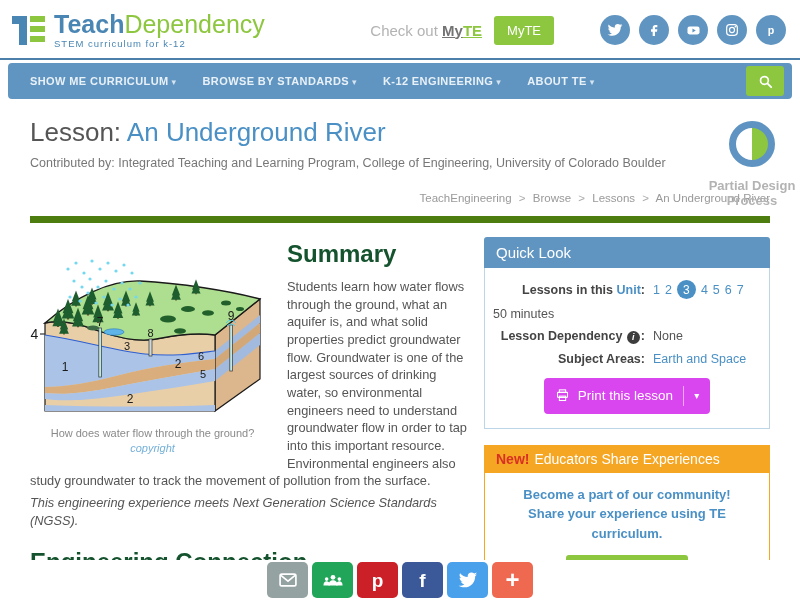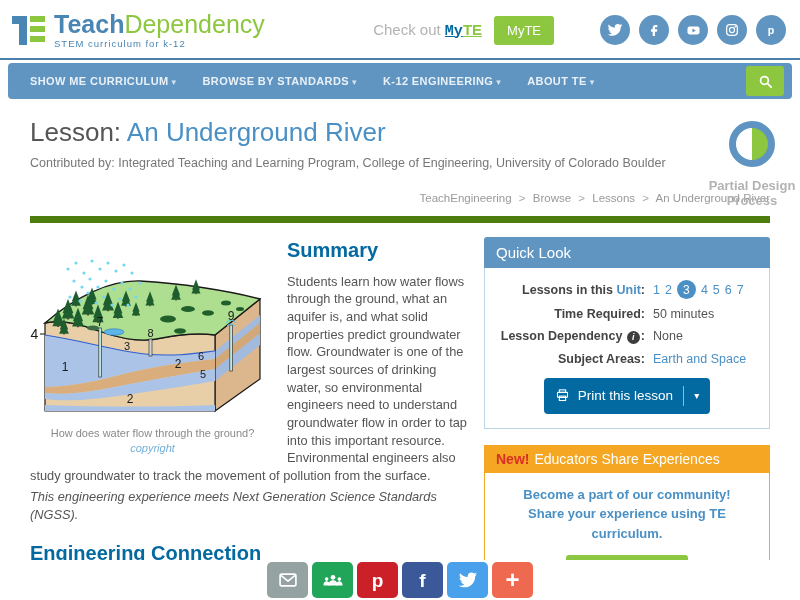--- a/index.html
+++ b/index.html
@@ -17,21 +17,21 @@
   .lm-b2 { position:absolute; left:7px; top:3px; width:8px; height:29px; background:#4a86b4; }
   .lm-g1 { position:absolute; left:18px; top:3px;  width:15px; height:6px; background:#8dc63f; }
   .lm-g2 { position:absolute; left:18px; top:13px; width:15px; height:6px; background:#8dc63f; }
   .lm-g3 { position:absolute; left:18px; top:23px; width:15px; height:6px; background:#8dc63f; }
   .brand-line { font-size:25px; line-height:26px; }
   .brand-teach { color:#4a86b4; font-weight:bold; }
   .brand-eng { color:#8dc63f; }
   .brand-tag { font-size:9.5px; color:#4a86b4; letter-spacing:1px; margin-top:1px; }
 
   .checkout { margin-left:auto; font-size:15px; color:#b3b3b3; white-space:nowrap; }
-  .checkout .my { color:#0369a1; font-weight:bold; text-decoration:underline; cursor:pointer;font-family:Liberation Mono, monospace; }
+  .checkout .my { color:#737373; font-weight:bold; text-decoration:underline; cursor:pointer; }
   .checkout .te { color:#8dc63f; font-weight:bold; text-decoration:underline; cursor:pointer; }
   .myte-btn { margin-left:12px; background:#8dc63f; color:#fff; font-size:13px; border:none; border-radius:3px; padding:7px 13px; cursor:pointer; }
   .social-row { display:flex; gap:9px; margin-left:46px; }
   .soc { width:30px; height:30px; border-radius:50%; background:#6095c1; display:flex; align-items:center; justify-content:center; cursor:pointer; }
   .soc svg { display:block; }
 
   
   .nav-bar { margin:3px 8px 0 8px; height:36px; background:#6095c1; border-radius:4px; display:flex; align-items:center; padding:0 8px 0 22px; }
   .nav-item { color:#e9f1f8; font-size:11px; font-weight:bold; letter-spacing:.4px; margin-right:26px; cursor:pointer; white-space:nowrap; }
   .nav-item .car { font-size:9px; opacity:.85; margin-left:3px; }
@@ -54,39 +54,39 @@
   .breadcrumb .bc-link { cursor:pointer; }
   .breadcrumb .sep { margin:0 4px; color:#aaa; }
 
   
   .content { display:flex; gap:16px; margin-top:14px; }
   .left-col { flex:1; min-width:0; font-size:12.8px; line-height:1.38; color:#555; }
   .figure { float:left; width:245px; margin:2px 12px 4px 0; text-align:center; }
   .figure svg { display:block; }
   .fig-caption { font-size:11px; color:#8a8a8a; margin-top:5px; }
   .fig-copy { font-size:11px; color:#74b0d8; cursor:pointer;font-style:italic; }
-  h2 { font-size:20px; font-weight:600; color:#0369a1; margin:0 0 8px 0; }
+  h2 { font-size:24px; font-weight:600; color:#14532d; margin:0 0 8px 0; }
   .left-col p { margin:0 0 4px 0; }
   .ngss { font-style:italic; }
   .eng-head { margin-top:16px; }
 
   
   .right-col { width:286px; flex:none; }
   .panel-head { background:#6095c1; color:#fff; font-size:15px; padding:7px 12px; border-radius:3px 3px 0 0; }
   .ql-body { border:1px solid #bcd6e8; border-top:none; background:#fff; padding:12px 8px 14px 8px; }
   .ql-row { display:flex; align-items:center; margin-bottom:8px; font-size:12.5px; }
   .ql-label { width:152px; text-align:right; font-weight:bold; color:#444; margin-right:8px; flex:none; }
   .ql-value { color:#555; }
   .link { color:#4a90c5; cursor:pointer; }
   .lesson-nums { display:flex; align-items:center; gap:5px; }
   .lesson-nums span { color:#4a90c5; font-size:12.5px; cursor:pointer; }
   .lesson-nums .current { background:#4a90c5; color:#fff; width:19px; height:19px; border-radius:50%; display:inline-flex; align-items:center; justify-content:center; font-size:12px; }
   .info-dot { display:inline-flex; width:13px; height:13px; border-radius:50%; background:#3d3d3d; color:#fff; font-size:9px; font-weight:bold; align-items:center; justify-content:center; margin:0 1px; font-style:italic; }
   .print-row { text-align:center; margin-top:12px; }
-  .print-btn { display:inline-flex; align-items:center; background:#0369a1; border:none; border-radius:4px; color:#fff; font-size:13.5px; padding:8px 11px; cursor:pointer; }
+  .print-btn { display:inline-flex; align-items:center; background:#d946ef; border:none; border-radius:4px; color:#fff; font-size:13.5px; padding:8px 11px; cursor:pointer; }
   .print-btn .txt { margin-left:8px; }
   .print-div { width:1px; height:20px; background:rgba(255,255,255,.55); margin:0 10px; }
   .print-caret { font-size:10px; }
 
   
   .edu { margin-top:16px; }
   .edu-head { background:#f5a623; color:#fff; font-size:14px; padding:6px 12px; }
   .edu-new { color:#d93025; font-weight:bold; margin-right:5px; }
   .edu-body { border:1px solid #f5a623; border-top:none; background:#fff; text-align:center; padding:12px 8px 14px 8px; min-height:132px; }
   .edu-line { color:#4a90c5; font-weight:bold; font-size:13px; line-height:1.5; }
@@ -321,21 +321,20 @@
               <span>1</span>
               <span>2</span>
               <span class="current">3</span>
               <span>4</span>
               <span>5</span>
               <span>6</span>
               <span>7</span>
             </span>
           </div>
           <div class="ql-row">
-            <span class="ql-label">Time Required:</span>
             <span class="ql-value">50 minutes</span>
           </div>
           <div class="ql-row">
             <span class="ql-label"><span>Lesson Dependency</span> <span class="info-dot">i</span><span>:</span></span>
             <span class="ql-value">None</span>
           </div>
           <div class="ql-row">
             <span class="ql-label">Subject Areas:</span>
             <span class="ql-value link">Earth and Space</span>
           </div>

